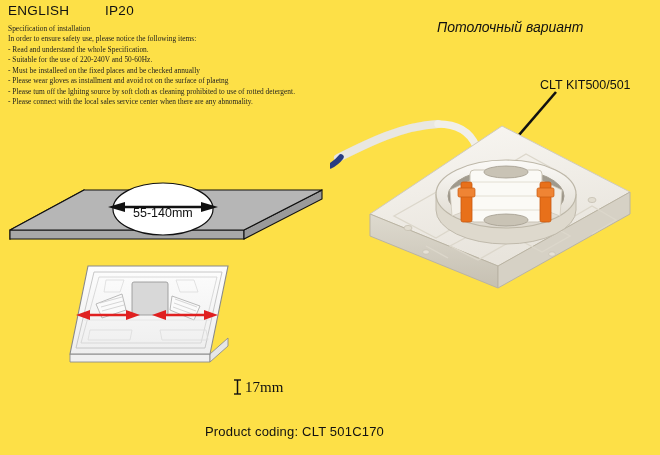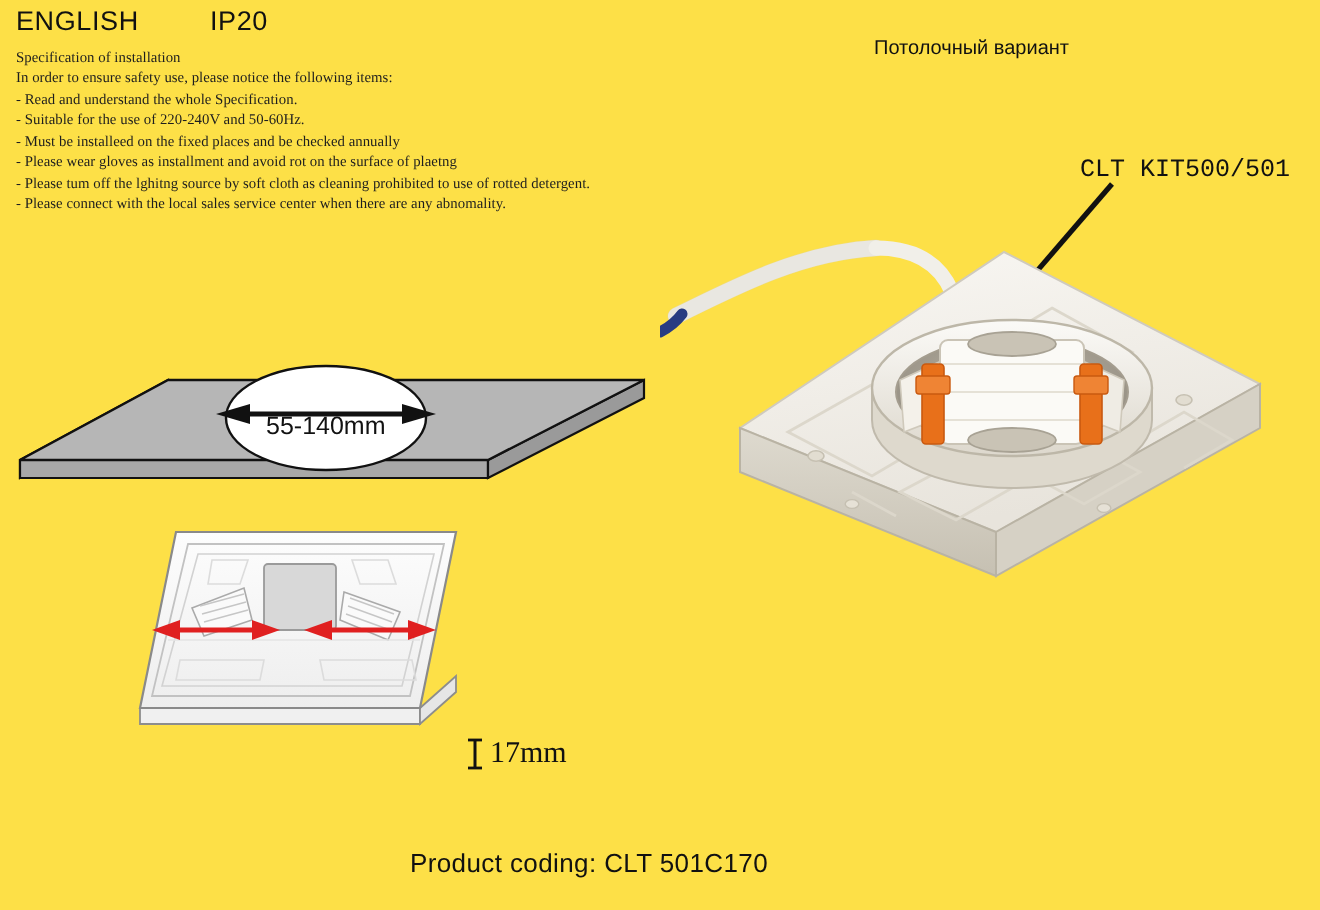--- a/index.html
+++ b/index.html
@@ -108,21 +108,21 @@
     top: 9px;
     width: 100%;
     text-align: center;
     font-family: "Liberation Serif", serif;
     font-size: 15px;
     color: #111;
   }
   #height-dim {
     position: absolute;
     left: 233px;
-    top: 366px;
+    top: 376px;
     height: 22px;
     display: flex;
     align-items: center;
   }
   #height-dim .vbar {
     width: 9px;
     height: 18px;
     position: relative;
     margin-right: 3px;
   }
@@ -131,31 +131,32 @@
     font-size: 15px;
     color: #111;
     white-space: nowrap;
   }
 
   
   #ru-caption {
     position: absolute;
     left: 437px;
     top: 19px;
-    font-size: 10px;
-    color: #111;
-    white-space: nowrap;
+    font-size: 14px;
+    color: #111;
+    white-space: nowrap;
+    font-style: italic;
   }
 
   
   #kit-callout {
     position: absolute;
     left: 540px;
     top: 78px;
-    font-family: Liberation Mono, monospace;
+    font-family: Liberation Sans, sans-serif;
     font-size: 12.5px;
     color: #111;
     white-space: nowrap;
   }
   #kit-leader {
     position: absolute;
     left: 480px;
     top: 88px;
     width: 90px;
     height: 70px;

